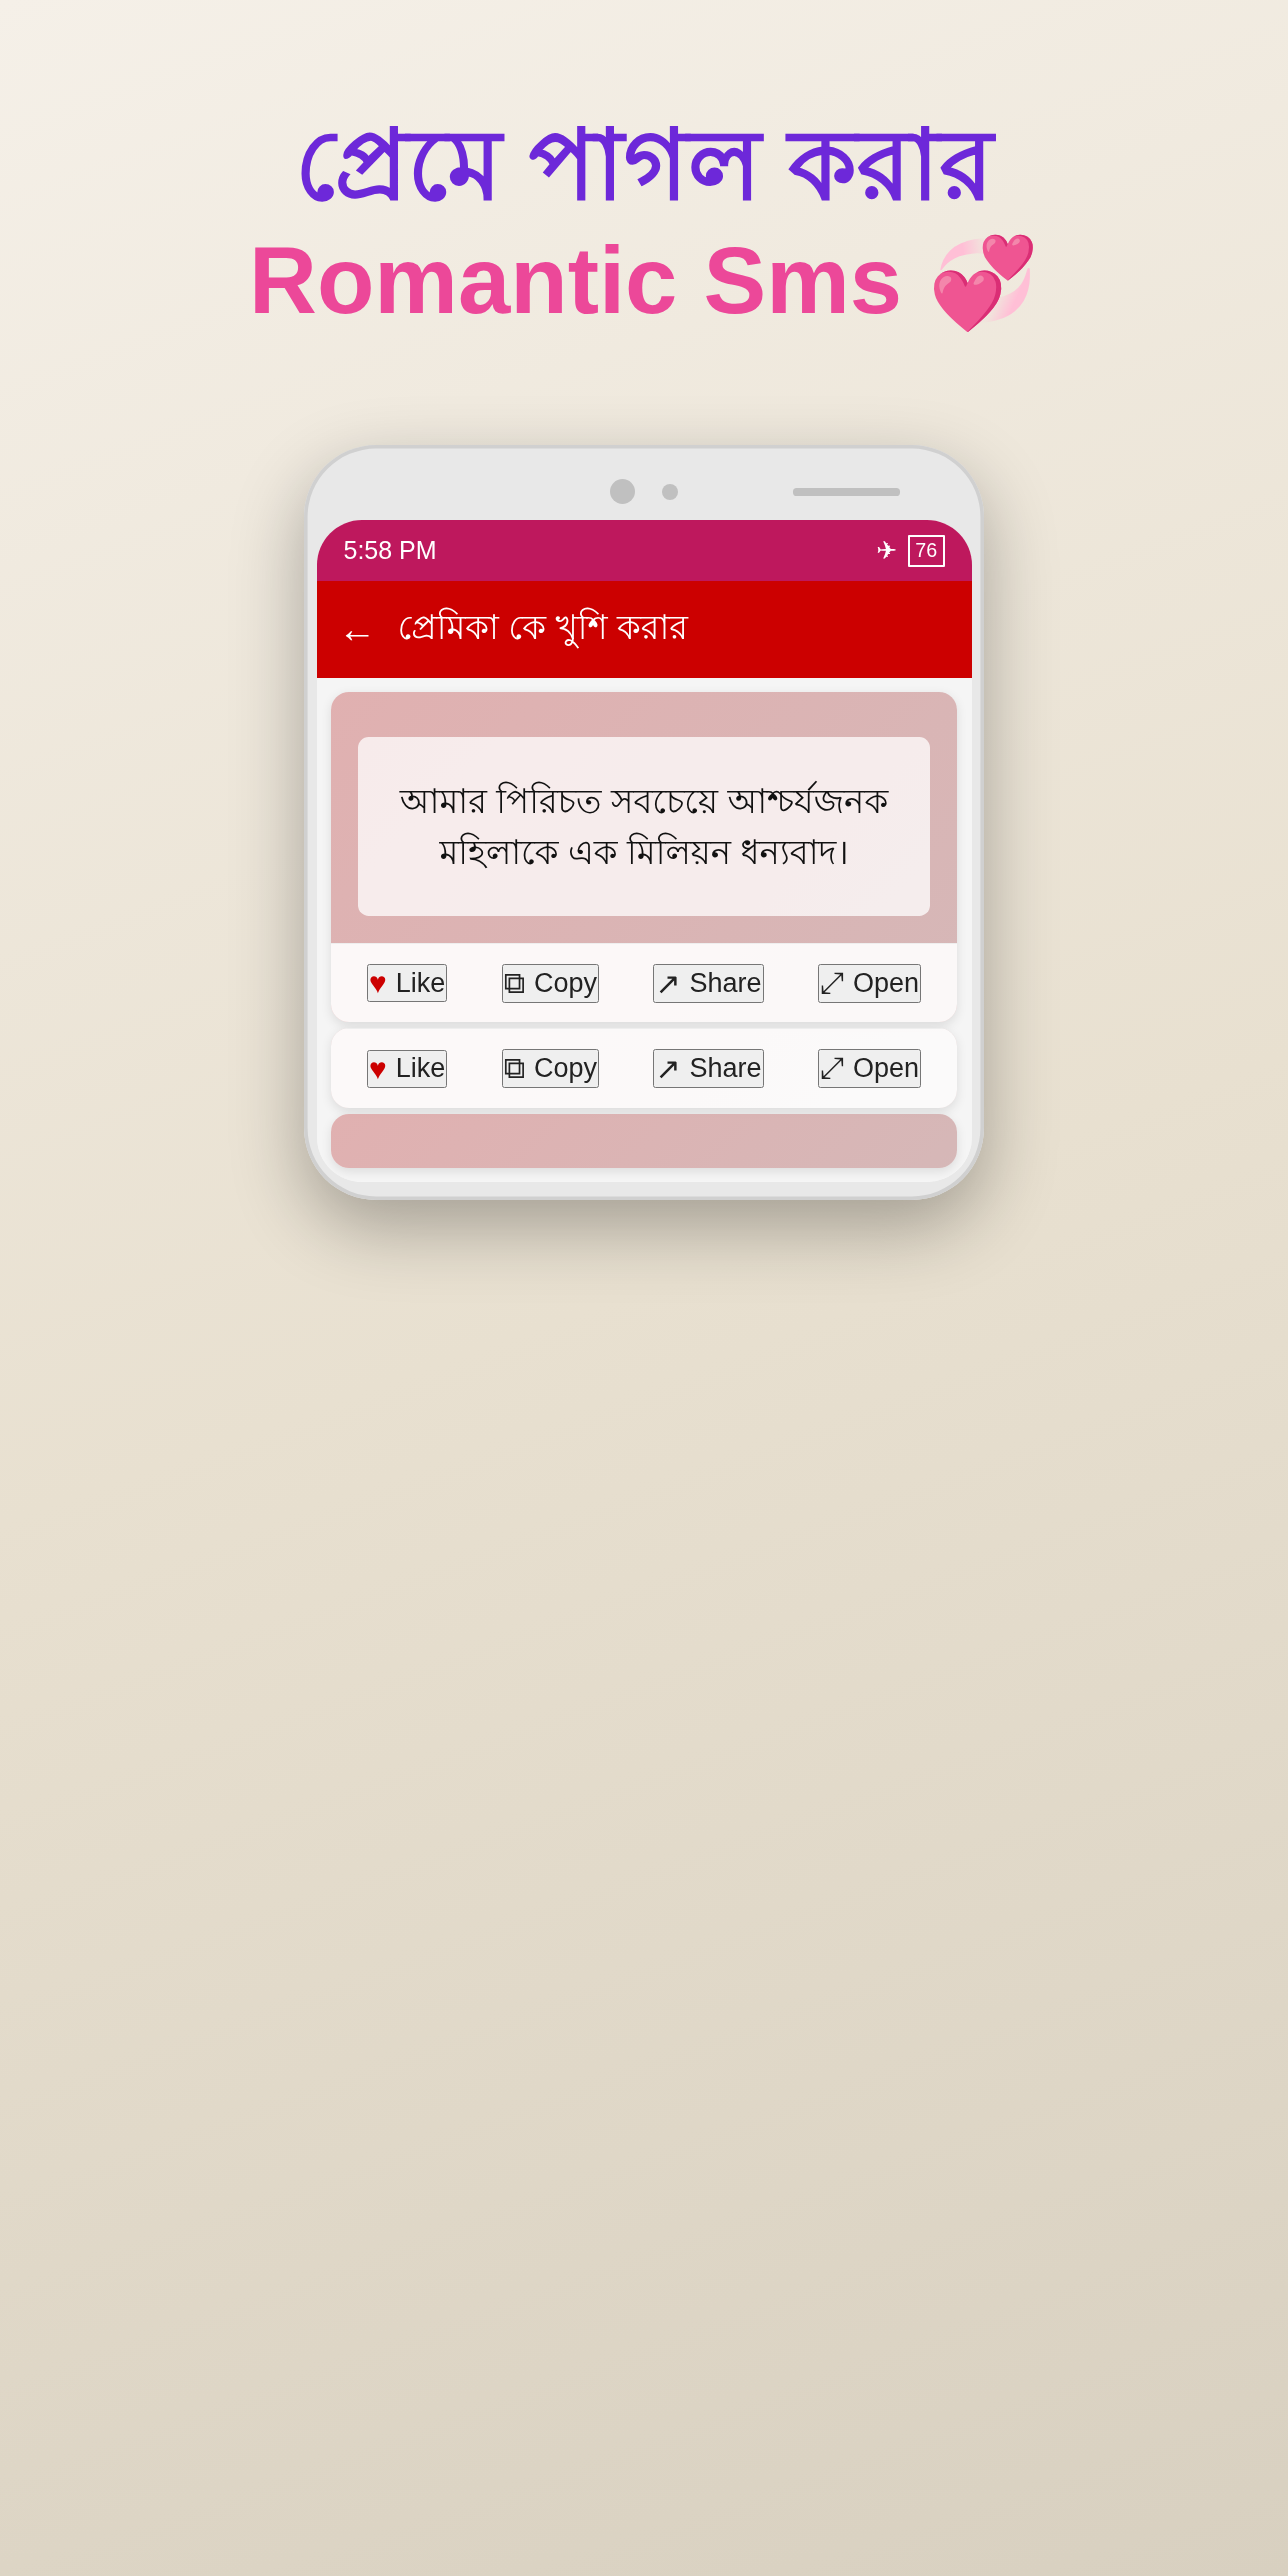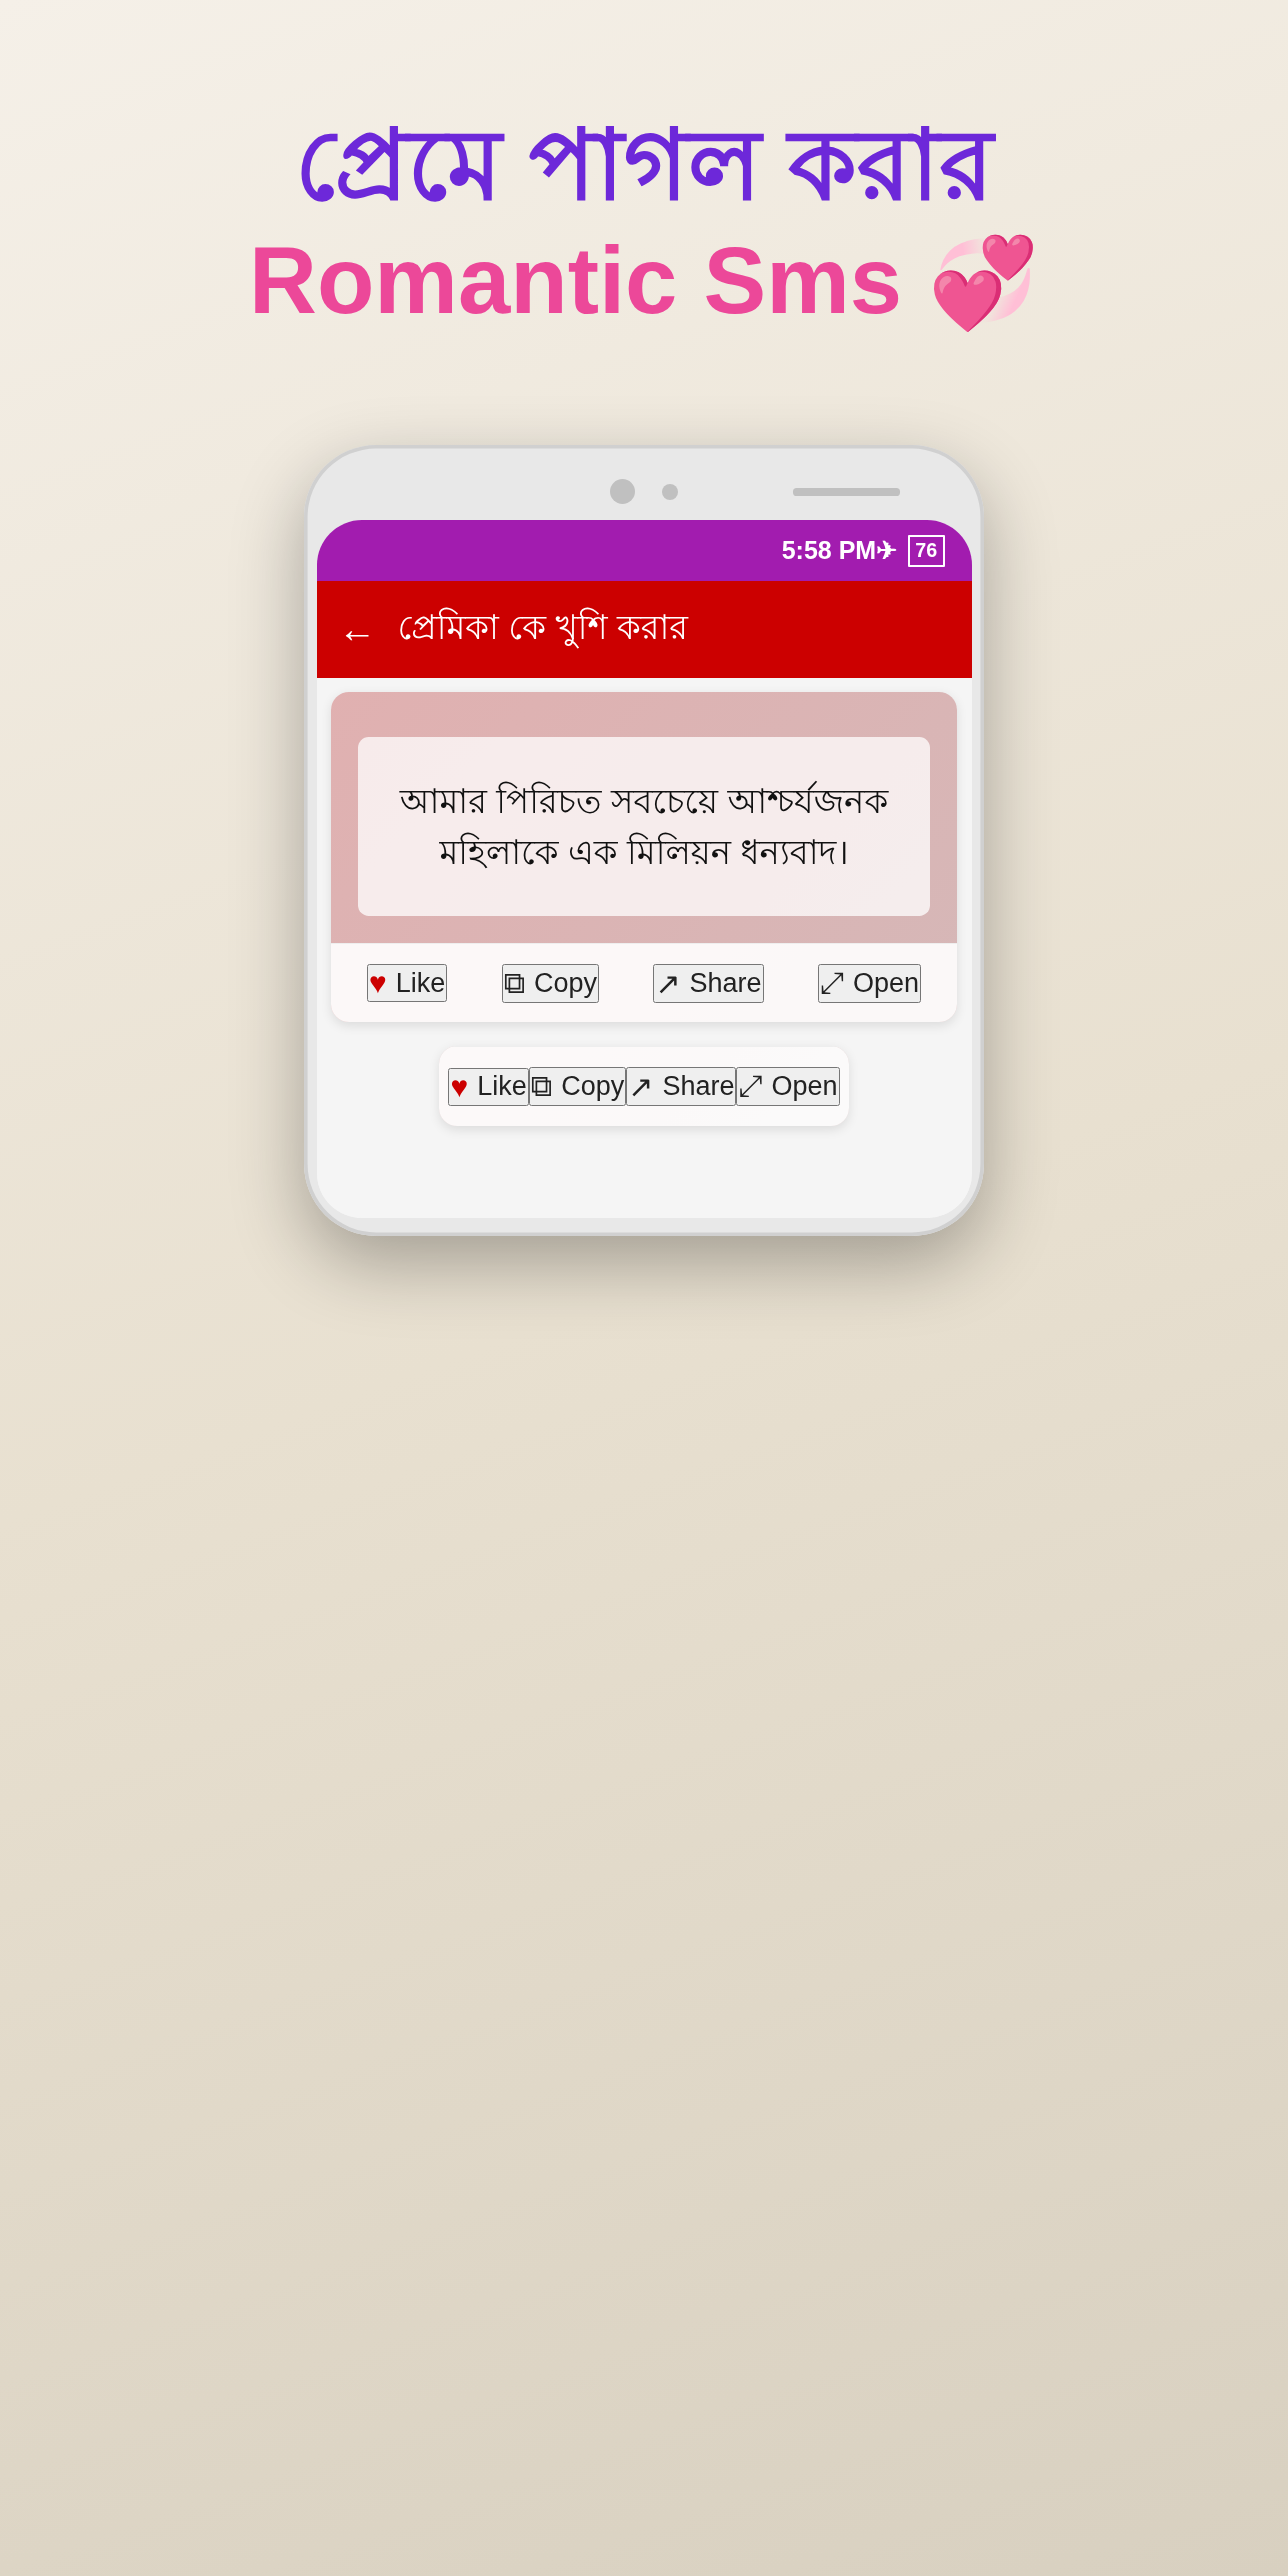--- a/index.html
+++ b/index.html
@@ -88,28 +88,28 @@
     }
 
     .phone-screen {
       background: #f5f5f5;
       border-radius: 45px;
       overflow: hidden;
       width: 100%;
     }
 
     .status-bar {
-      background: #a21caf;
-      display: flex;
-      justify-content: flex-end;
+      background: #be185d;
+      display: flex;
+      justify-content: space-between;
       align-items: center;
       padding: 14.3px 27px;
       color: white;
       font-size: 25px;
-      font-weight: bold;
+      font-weight: normal;
     }
 
     .status-right {
       display: flex;
       align-items: center;
       gap: 10.7px;
     }
 
     .battery-icon {
       border: 2.7px solid white;
@@ -138,22 +138,21 @@
       font-size: 34px;
       color: white;
       font-family: Liberation Sans, sans-serif;
     }
 
     .content-area {
       background: #f5f5f5;
       padding: 14.3px;
       display: flex;
       flex-direction: column;
-      gap: 24px;
-      align-items: center;
+      gap: 6px;
     }
 
     .sms-card {
       background: rgba(255,255,255,0.85);
       border-radius: 18px;
       overflow: hidden;
       box-shadow: 0 3.6px 10.7px rgba(0,0,0,0.1);
       position: relative;
     }
 

